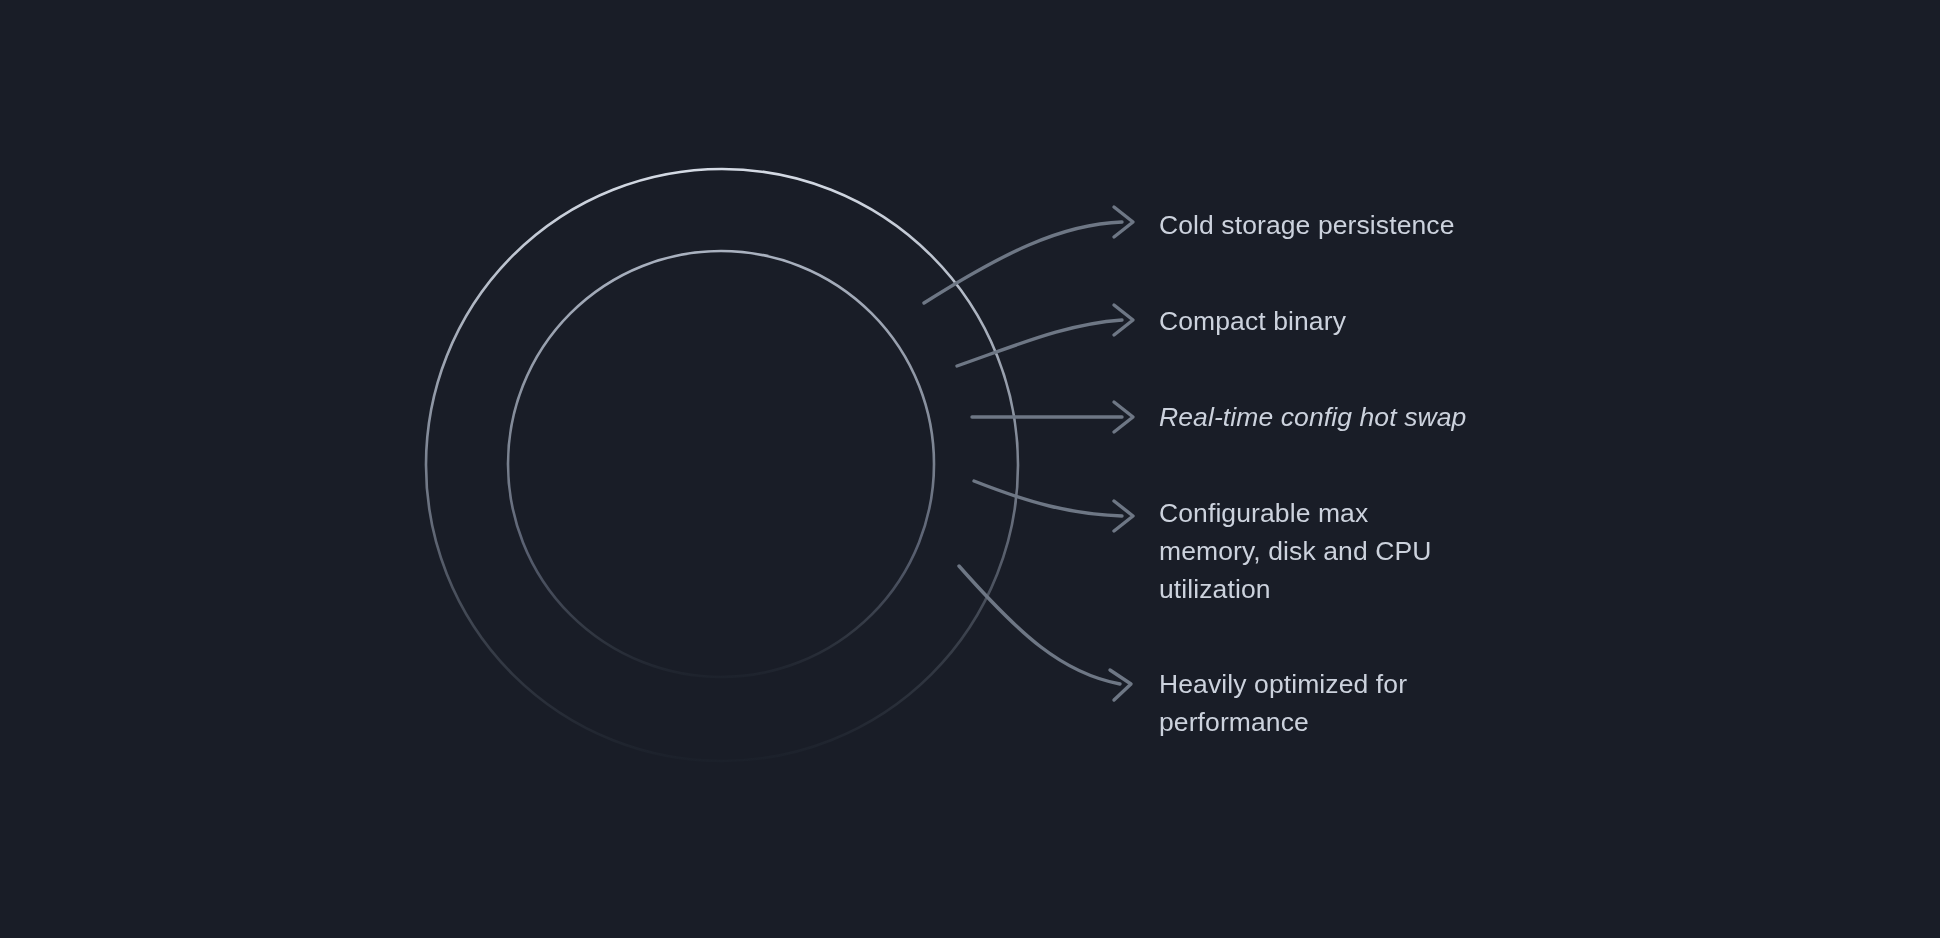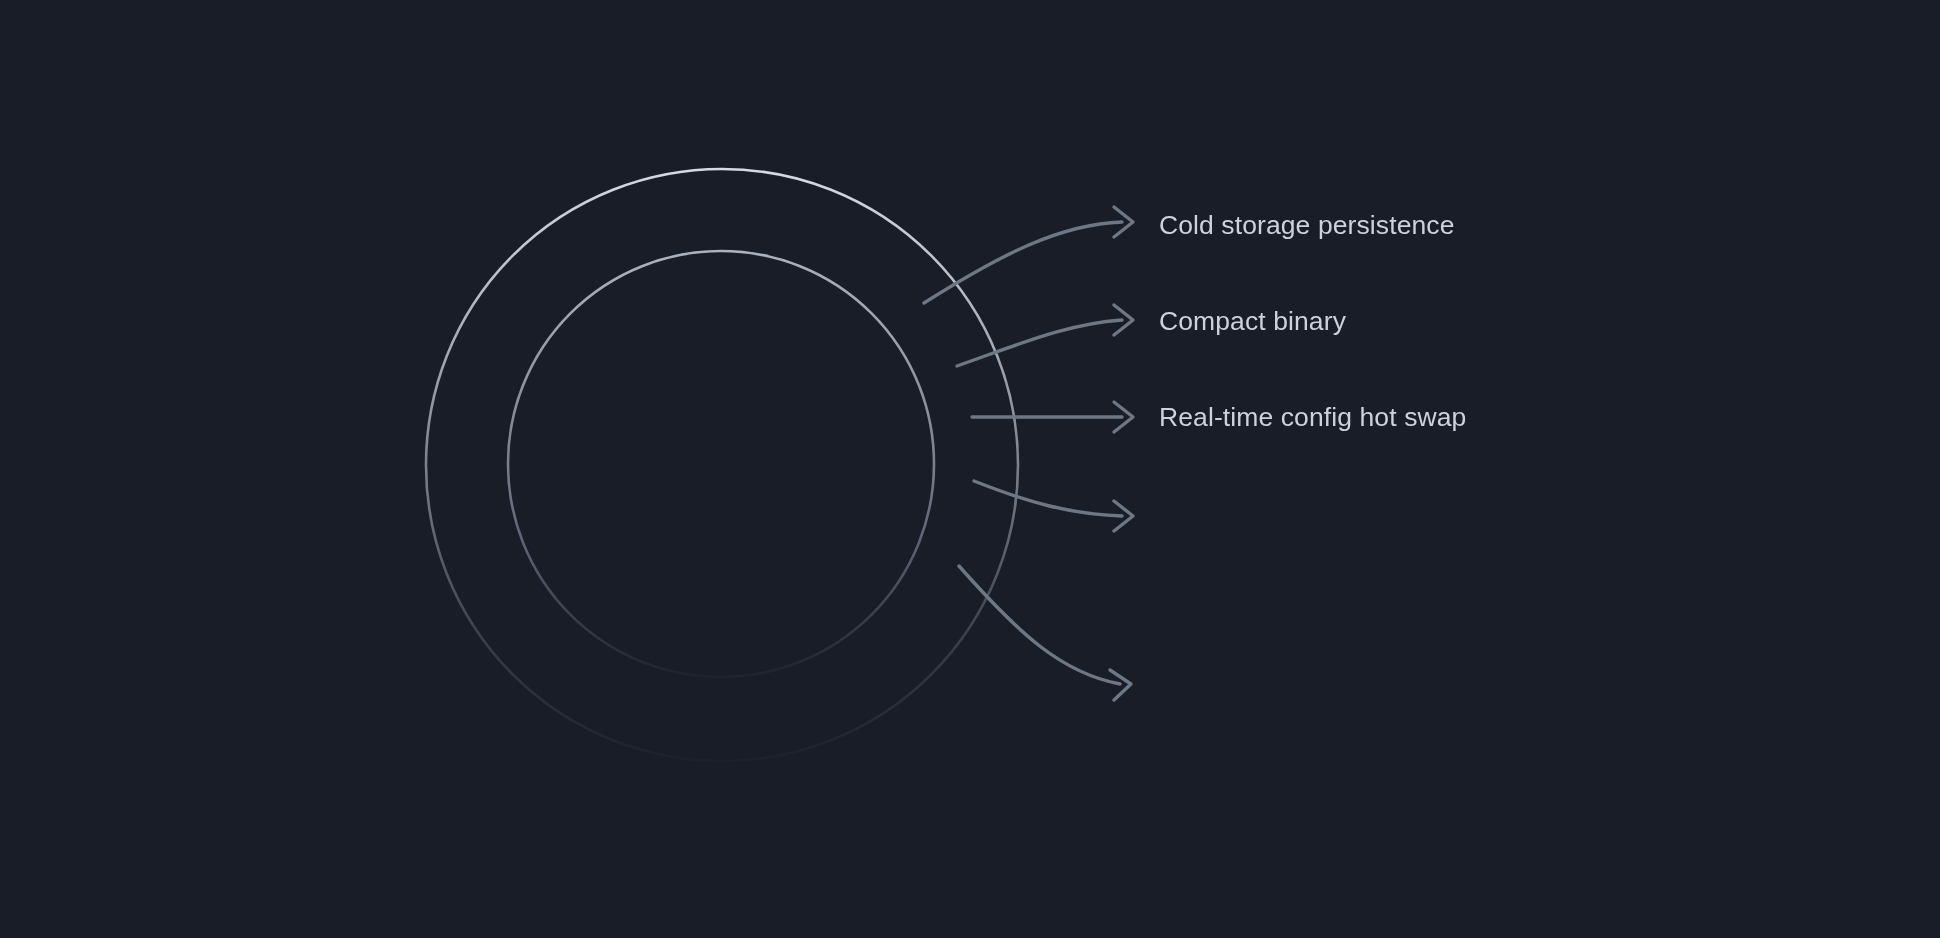--- a/index.html
+++ b/index.html
@@ -43,21 +43,21 @@
     color: #ccd2dd;
     font-family: "Liberation Sans", sans-serif;
     font-size: 26.5px;
     line-height: 38px;
     letter-spacing: 0.1px;
     white-space: pre-line;
     font-weight: 400;
   }
   .lbl-0 { top: 206px; }
   .lbl-1 { top: 302px; text-align: right; }
-  .lbl-2 { top: 398px; }
+  .lbl-2 { top: 398px; font-style: italic; }
   .lbl-3 { top: 494px; width: 330px; }
   .lbl-4 { top: 665px; width: 330px; }
 </style>
 </head>
 <body>
 
 <div id="stage">
 
   <svg id="diagram-svg" viewBox="0 0 1940 938" xmlns="http://www.w3.org/2000/svg">
     <defs>
@@ -110,15 +110,20 @@
         <path d="M 959 566 C 1020 635 1062 673 1120 684"></path>
         <polyline points="1110,670 1131,684 1114,700"></polyline>
       </g>
     </g>
   </svg>
 
   <div class="label-layer">
     <div class="feature-label lbl-0">Cold storage persistence</div>
     <div class="feature-label lbl-1">Compact binary</div>
     <div class="feature-label lbl-2">Real-time config hot swap</div>
+    <div class="feature-label lbl-3">Configurable max
+memory, disk and CPU
+utilization</div>
+    <div class="feature-label lbl-4">Heavily optimized for
+performance</div>
   </div>
 
 </div>
 
 </body></html>

